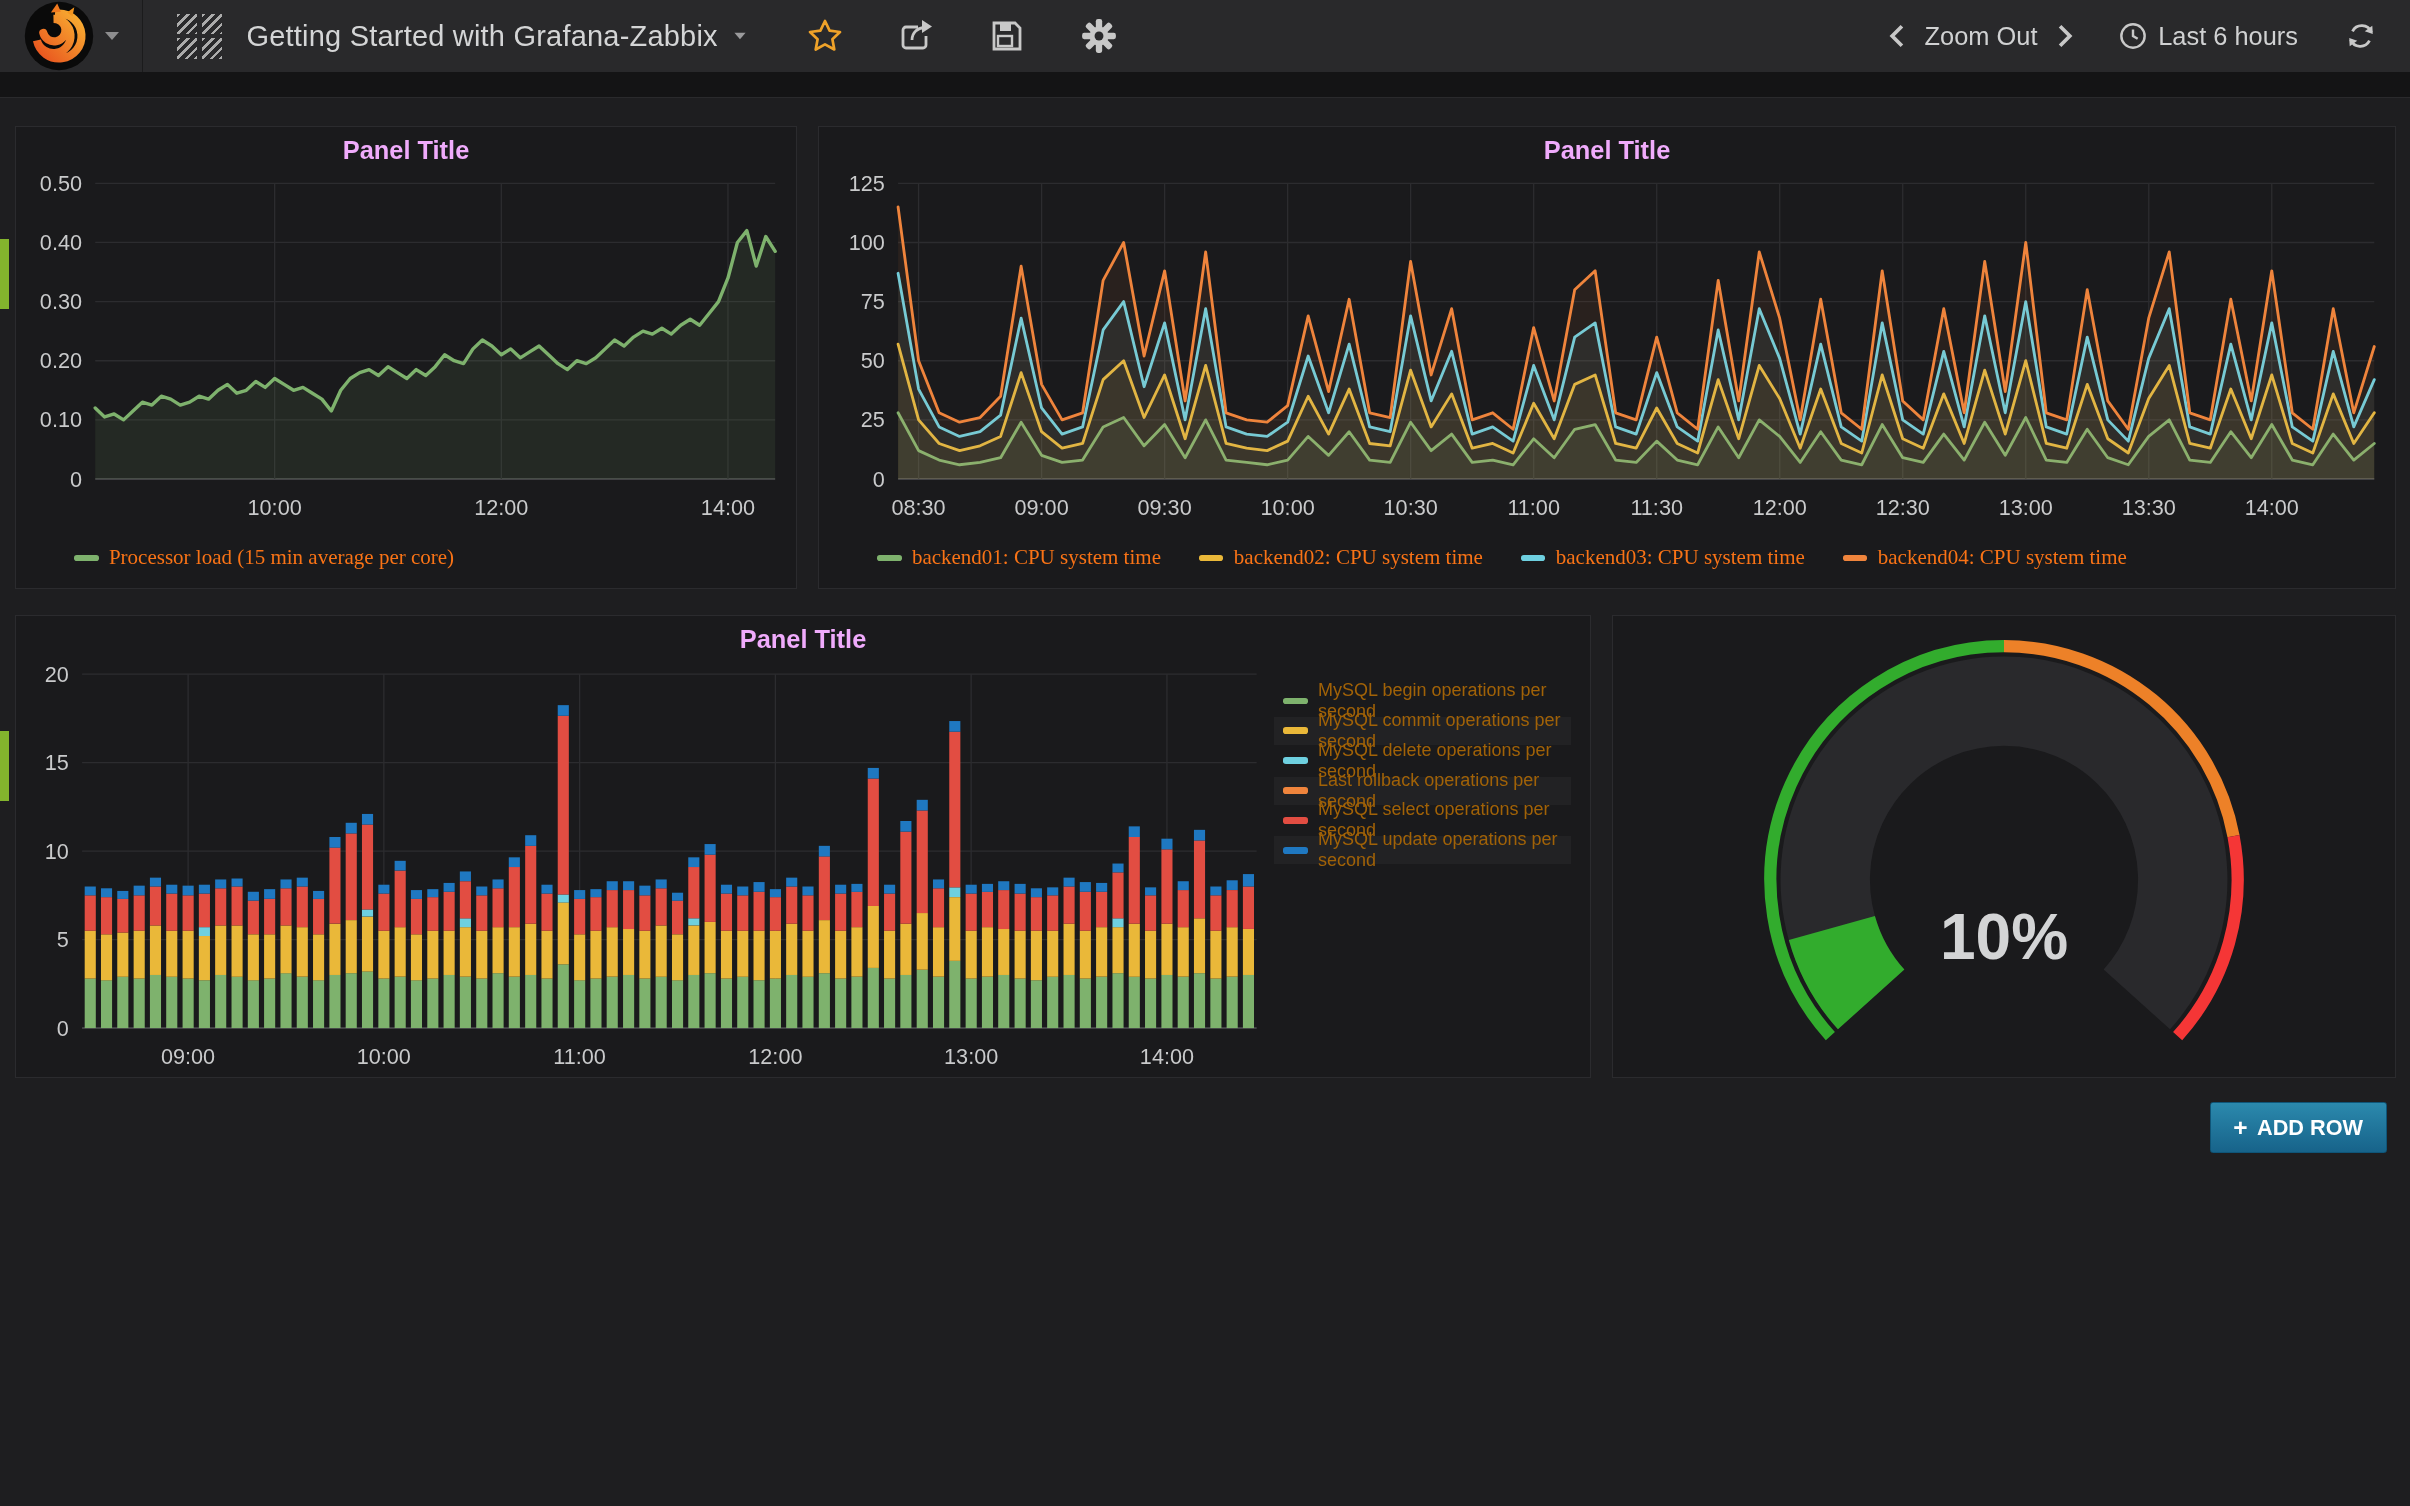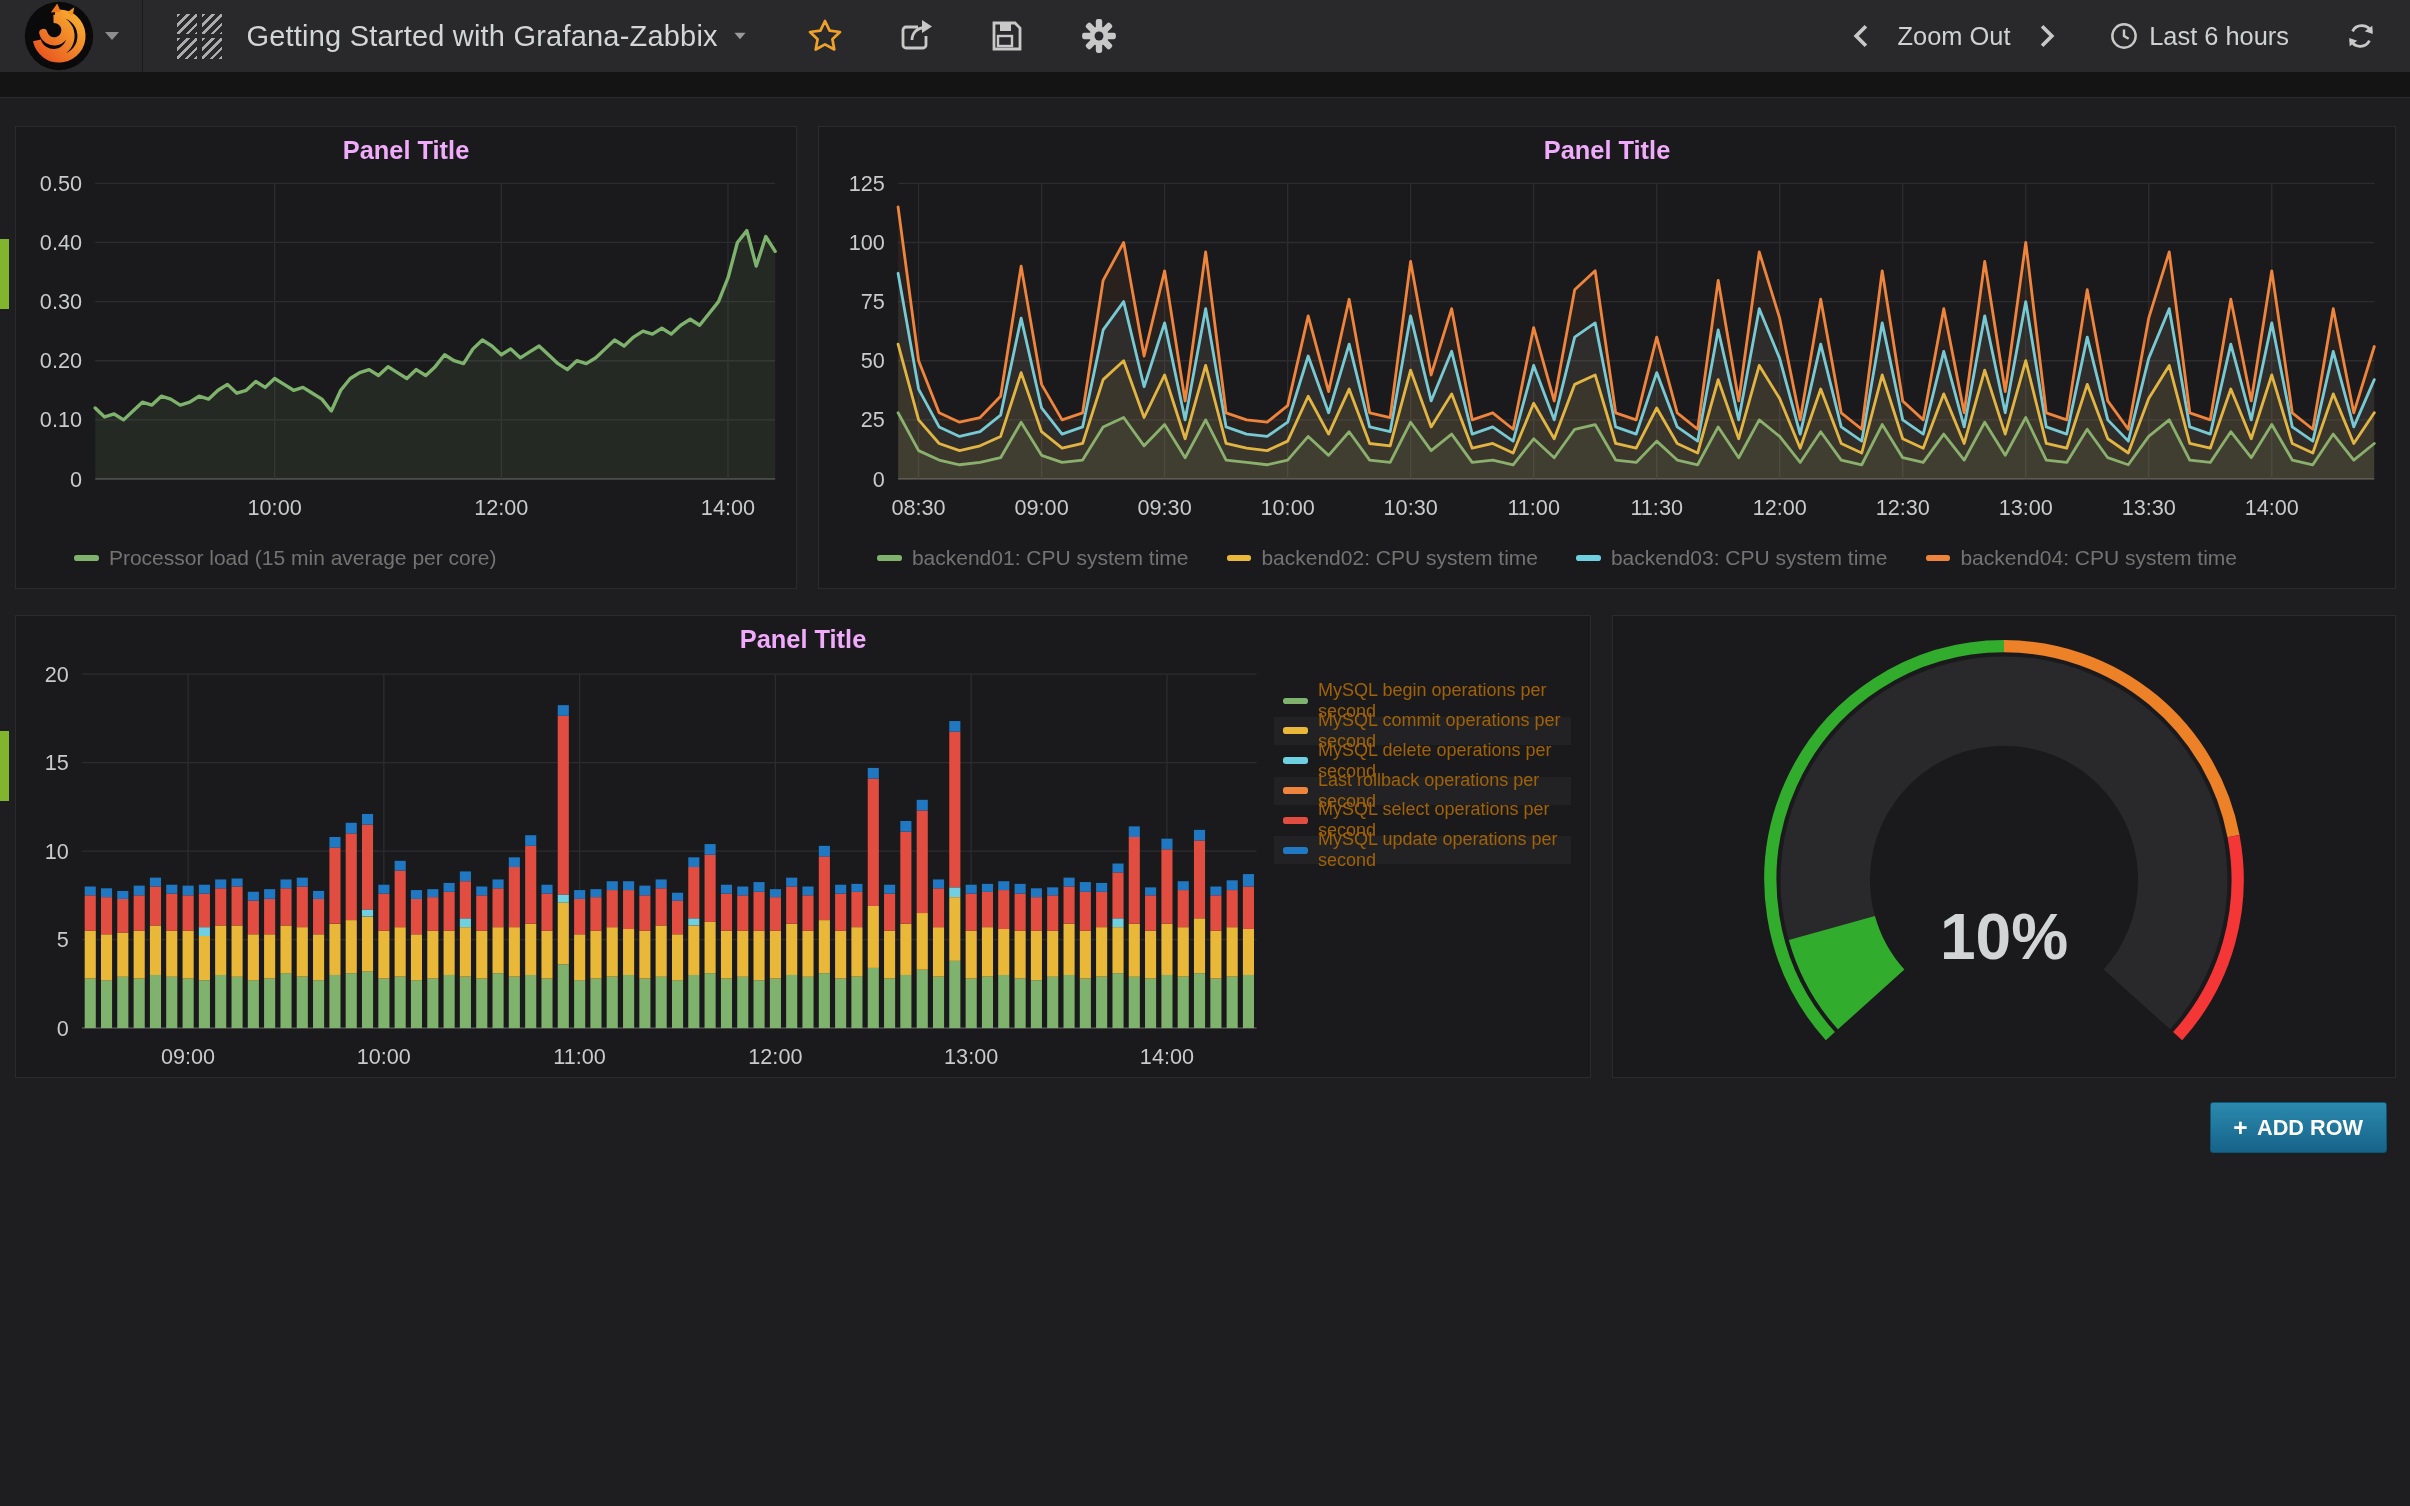--- a/index.html
+++ b/index.html
@@ -13,36 +13,36 @@
   .caret { width:0; height:0; border-left:7.5px solid transparent; border-right:7.5px solid transparent;
            border-top:8.5px solid #8d8d8f; display:inline-block; }
   .dash-icon { margin-left:34px; width:45px; height:45px; display:grid;
                grid-template-columns:1fr 1fr; grid-template-rows:1fr 1fr; gap:4.7px; }
   .dash-icon span { background:repeating-linear-gradient(135deg,#ababab 0 2.8px,transparent 2.8px 6.6px); }
   .nav-title { margin-left:24.5px; font-size:29px; color:#d4d5d6; letter-spacing:0.2px; cursor:pointer; }
   .nav-title-caret { margin-left:15px; border-top-color:#9a9a9c; transform:scale(0.8); }
   .nav-icons { display:flex; align-items:center; gap:55px; margin-left:60px; }
   .icon-btn { background:none; border:none; cursor:pointer; display:flex; align-items:center; padding:0; }
   .nav-right { margin-left:auto; display:flex; align-items:center; margin-right:34px;
-               font-size:25.4px; color:#d0d1d2; gap:28px; }
+               font-size:25.4px; color:#d0d1d2; gap:19px; }
   .nav-right .lbl { cursor:pointer; }
   .timepick { display:flex; align-items:center; gap:11.3px; margin-left:24.5px; cursor:pointer; }
   .refresh-btn { margin-left:28px; }
   .nav-sep { height:26px; background:#141415; border-bottom:0.9px solid #2a2a2c; }
 
   
   main { padding:1.9px 15px 0 15px; position:relative; }
   .grid-row { display:flex; gap:21px; margin-top:26px; }
   .panel { background:#1a1a1c; border:0.9px solid #2b2b2e; height:463px;
            display:flex; flex-direction:column; position:relative; }
   .panel-title { height:45px; line-height:47px; text-align:center; font-size:25.4px; font-weight:bold;
                  color:#f0abfc; cursor:pointer; flex:0 0 auto; }
   svg.chart { display:block; width:100%; flex:1 1 auto; }
   .legend-h { flex:0 0 60px; display:flex; align-items:center; gap:38px; padding-left:58px;
-              font-size:21px; color:#737373; }
+              font-size:21px; color:#f97316;font-family:Liberation Serif, serif; }
   .legend-item { display:flex; align-items:center; cursor:pointer; }
   .legend-dash { width:24.5px; height:6.6px; border-radius:2.8px; margin-right:10.4px; flex:0 0 auto; }
   .panel-body { flex:1 1 auto; display:flex; min-height:0; }
   .panel-body svg.chart { height:100%; }
   .legend-v { flex:0 0 320px; padding:26px 19px 0 3.8px; font-size:18px; color:#a16207; }
   .legend-v .legend-item { height:28px; padding:0 9.4px; margin-bottom:1.9px; }
   .legend-v .legend-item.alt { background:rgba(255,255,255,0.035); }
 
   .row-strip { position:absolute; left:0; width:9.4px; height:70px; background:#83b42d; cursor:pointer; }
 

